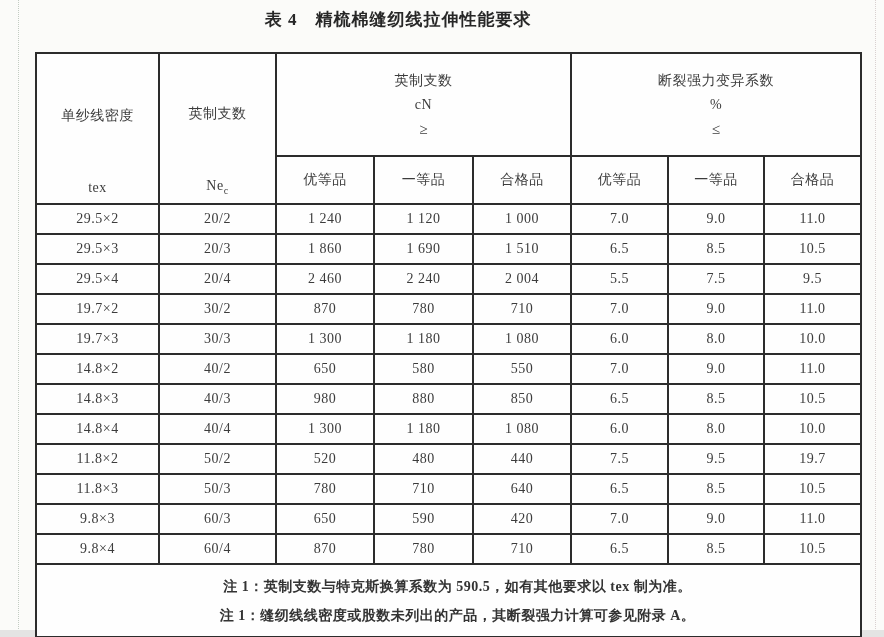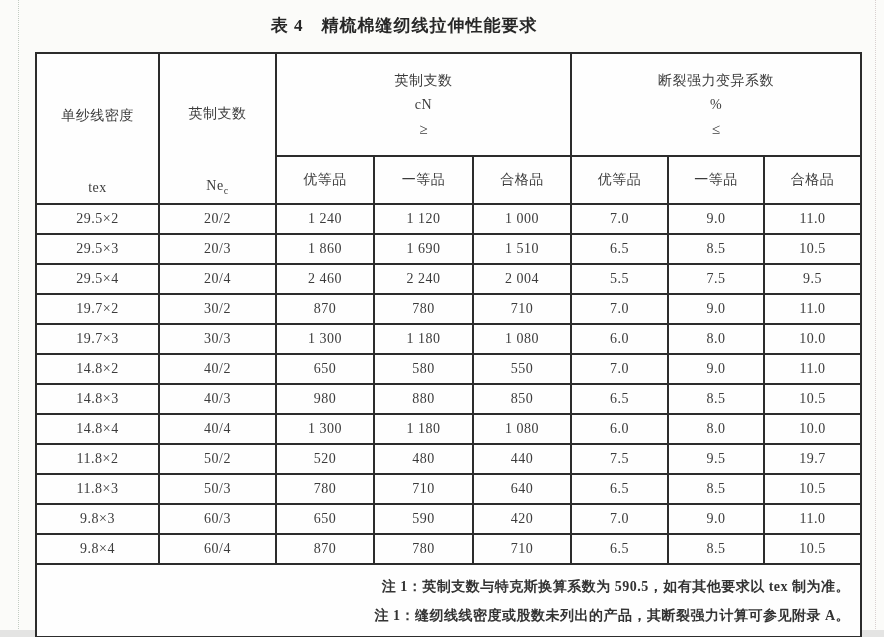--- a/index.html
+++ b/index.html
@@ -19,21 +19,21 @@
   .page-edge-right {
     position: absolute; left: 875px; top: 0; height: 637px;
     border-left: 1px dotted #d9d0d0;
   }
   .bottom-strip {
     position: absolute; left: 0; bottom: 0; width: 884px; height: 7px;
     background: #e4e4e3;
   }
   .doc-title {
     position: absolute; top: 8px; left: 0; width: 796px;
-    margin: 6px; text-align: center;
+    margin: 0; text-align: center;
     font-size: 17px; font-weight: bold; color: #272727;
     letter-spacing: 1px;
   }
   table.spec {
     position: absolute; left: 35px; top: 52px;
     width: 825px;
     border-collapse: collapse; table-layout: fixed;
     background: #fefefe;
   }
   table.spec th, table.spec td {
@@ -44,21 +44,21 @@
     letter-spacing: 0.5px;
   }
   th.span-head { height: 112px; }
   th.span-head .hline { line-height: 24px; margin-top: 48px; }
   th.group-head { height: 74px; vertical-align: middle; }
   th.group-head .hline { line-height: 24px; }
   .op { font-size: 15px; }
   tr.grade-row th { height: 34px; }
   tbody td { height: 30px; }
   tfoot td.notes {
-    text-align: right;
+    text-align: center;
     font-weight: bold;
     font-size: 14px;
     line-height: 29px;
     padding: 7px 10px 6px 28px;
     border-bottom-width: 4px;
     letter-spacing: 0.5px;
     color: #333;
   }
   sub { font-size: 10px; }
 </style>

